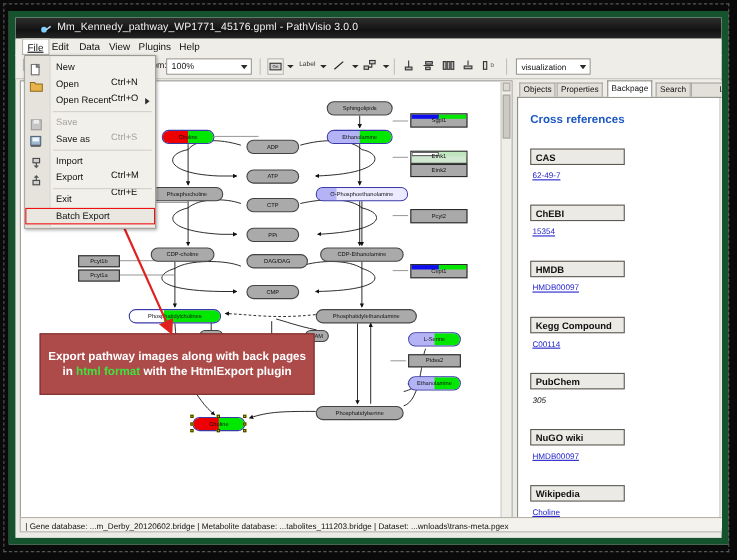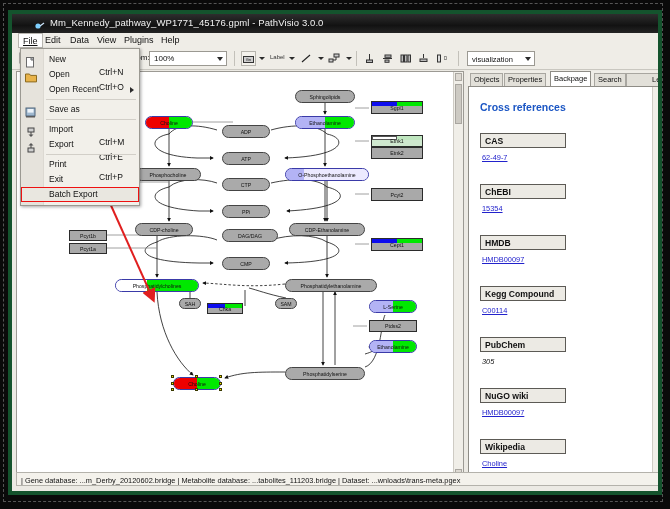--- a/index.html
+++ b/index.html
@@ -2,21 +2,21 @@
 <html><head>
 <meta charset="utf-8">
 <style>
   html,body{margin:0;padding:0;background:#000;}
   body{width:670px;height:509px;overflow:hidden;font-family:"Liberation Sans",sans-serif;}
 
   .frame{position:absolute;left:0;top:0;width:670px;height:509px;background:#0a0a0a;}
   .dashed{position:absolute;left:3px;top:3px;width:660px;height:499px;border:1px dashed #555;box-sizing:border-box;}
 
   .window{position:absolute;left:8px;top:10px;width:654px;height:485px;background:#eceae4;
-          border:4px solid #14532d;box-sizing:border-box;overflow:hidden;}
+          border:6px solid #14532d;box-sizing:border-box;overflow:hidden;}
 
   
   .titlebar{position:absolute;left:0;top:0;width:100%;height:19px;
             background:linear-gradient(to bottom,#2e2e2e,#121212 60%,#242424);
             border-bottom:1px solid #000;}
   .titlebar .tb-icon{position:absolute;left:22px;top:4px;width:11px;height:11px;}
   .titlebar .tb-text{position:absolute;left:38px;top:3px;font-size:9.5px;color:#f2f2f2;
             white-space:nowrap;letter-spacing:.1px;}
 
   
@@ -494,20 +494,30 @@
               </svg>
           </span>
           <span class="mlabel">Open</span>
           <span class="maccel">Ctrl+O</span>
         </div>
         <div class="mrow">
           <span class="mlabel">Open Recent</span>
           <span class="sub"></span>
         </div>
         <div class="mdiv"></div>
+        <div class="mrow disabled">
+          <span class="micon">
+            <svg width="12" height="11" viewBox="0 0 12 11">
+                <rect x="1.5" y="1" width="9" height="9" fill="#c6c6c6" stroke="#9a9a9a"></rect>
+                <rect x="3.5" y="1" width="5" height="3.4" fill="#ececec"></rect>
+              </svg>
+          </span>
+          <span class="mlabel">Save</span>
+          <span class="maccel">Ctrl+S</span>
+        </div>
         <div class="mrow">
           <span class="micon">
             <svg width="12" height="11" viewBox="0 0 12 11">
                 <rect x="1" y="1" width="9" height="8" fill="#9fb8cf" stroke="#4e647a"></rect>
                 <rect x="2.5" y="2" width="6" height="3.6" fill="#eef4fa"></rect>
                 <rect x="1" y="9" width="9" height="1.5" fill="#5b5b5b"></rect>
               </svg>
           </span>
           <span class="mlabel">Save as</span>
         </div>
@@ -529,33 +539,32 @@
                 <rect x="3" y="6" width="6" height="4" fill="#cfcfcf" stroke="#444"></rect>
                 <path d="M6 6 v-3" stroke="#444"></path>
                 <path d="M3.5 3.5 L6 1 L8.5 3.5 Z" fill="#555"></path>
               </svg>
           </span>
           <span class="mlabel">Export</span>
           <span class="maccel">Ctrl+E</span>
         </div>
         <div class="mdiv"></div>
         <div class="mrow">
-          <span class="mlabel">Print</span>
-          <span class="maccel">Ctrl+P</span>
-        </div>
-        <div class="mrow">
           <span class="mlabel">Exit</span>
           <span class="maccel">Ctrl+X</span>
         </div>
         <div class="mrow highlight">
           <span class="mlabel">Batch Export</span>
         </div>
       </div>
     </div>
 
+    <div class="callout">
+      <div class="ctext"><span>Export pathway images along with back pages in </span><span class="hl">html format</span><span> with the HtmlExport plugin</span></div>
+    </div>
 
     <div class="sidepanel">
       <div class="tabstrip">
         <div class="tab" style="left:2px;">Objects</div>
         <div class="tab" style="left:36px;">Properties</div>
         <div class="tab active" style="left:82px;">Backpage</div>
         <div class="tab" style="left:126px;">Search</div>
         <div class="tab" style="left:158px;padding-left:25px;">Legend</div>
       </div>
       <div class="panelbody">

